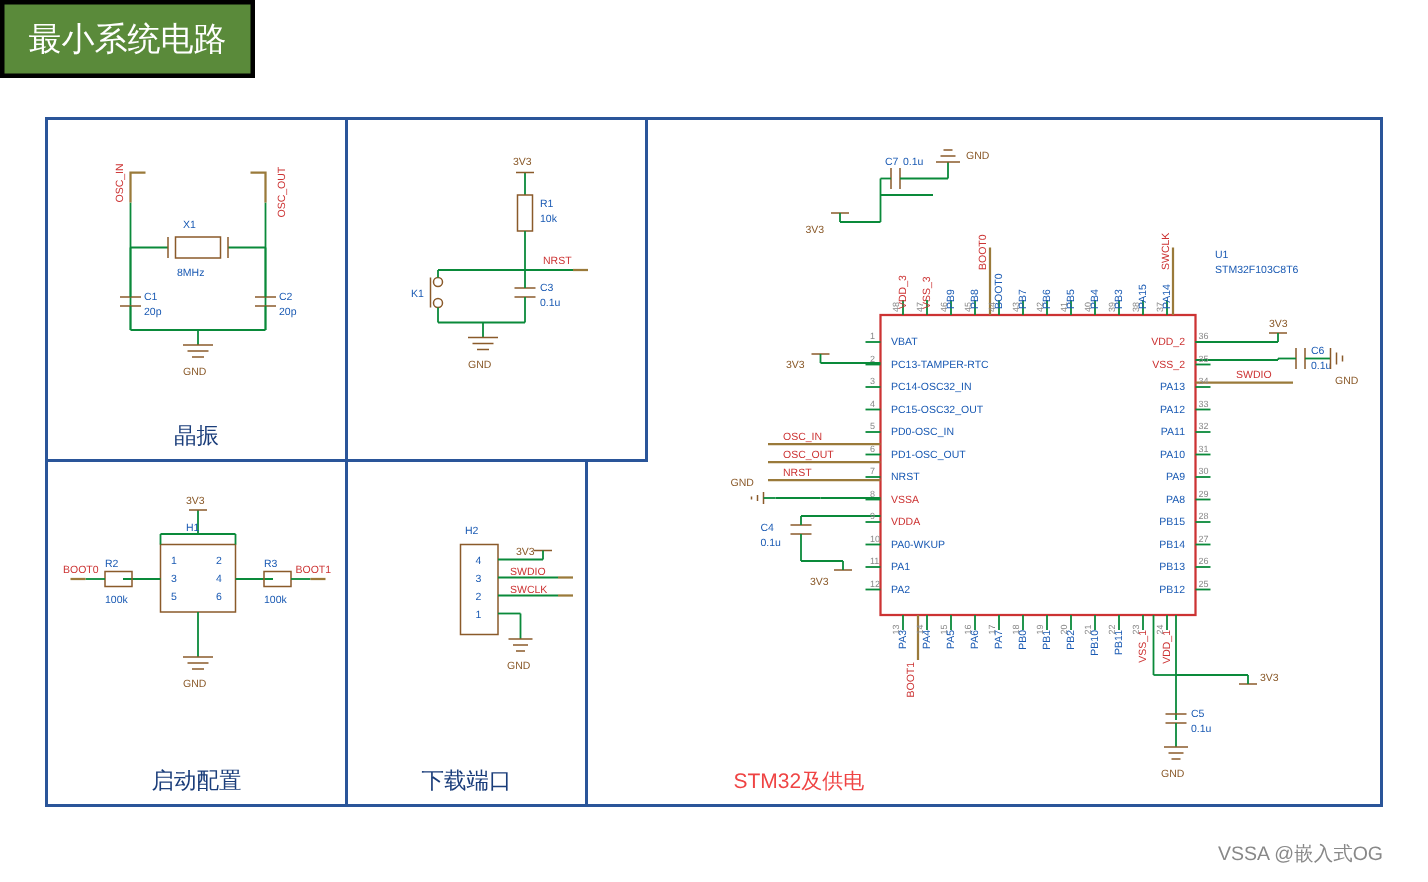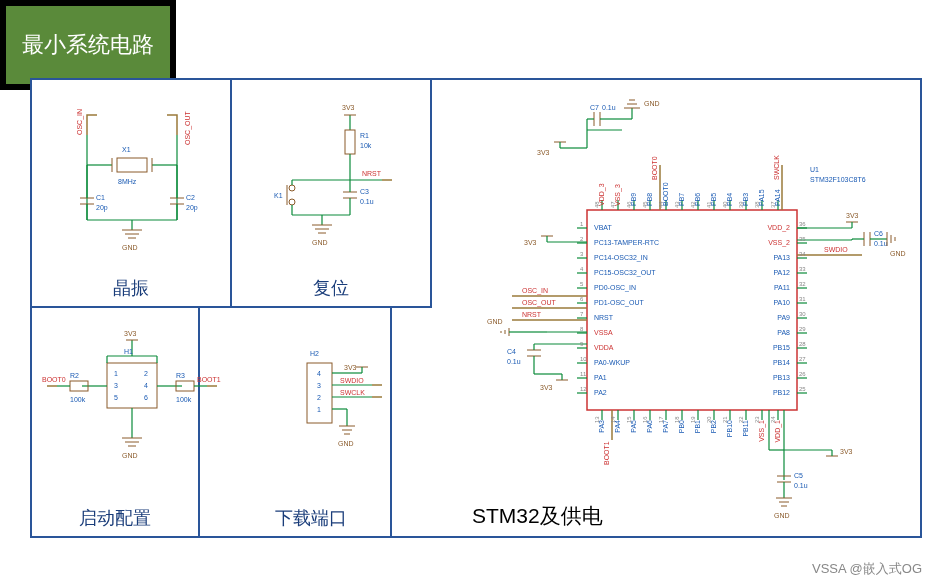--- a/index.html
+++ b/index.html
@@ -1,27 +1,27 @@
 <!DOCTYPE html>
 <html><head>
 <meta charset="utf-8">
 <style>
 *{margin:0;padding:0;box-sizing:border-box}
 body{font-family:"Microsoft YaHei",Arial,sans-serif;background:#fff;width:952px;height:588px;position:relative}
-.header{background:#5a8a3a;color:#fff;padding:24px 16px;font-size:22px;display:inline-block;border:6px solid #000000}
+.header{background:#5a8a3a;color:#fff;padding:8px 16px;font-size:22px;display:inline-block;border:3px solid #000000}
 .main{position:absolute;top:78px;left:30px;right:30px;bottom:50px;border:2px solid #2a5599;background:#fff}
 .left-col{position:absolute;top:0;left:0;width:400px;height:100%}
 .right-col{position:absolute;top:0;left:400px;right:0;height:100%;box-sizing:border-box}
 .cell{position:absolute;border-right:2px solid #2a5599;border-bottom:2px solid #2a5599}
 .c1{top:0;left:0;width:200px;height:50%}
 .c2{top:0;left:200px;width:200px;height:50%}
-.c3{top:50%;left:0;width:168px;height:50%;border-bottom:none}
+.c3{top:50%;left:0;width:200px;height:50%;border-bottom:none}
 .c4{top:50%;left:200px;width:160px;height:50%;border-bottom:none}
-.sec-label{position:absolute;bottom:6px;width:100%;text-align:center;color:#1a3d7a;font-size:18px;font-weight:500}
-.right-label{position:absolute;bottom:6px;left:40px;color:#000000;font-size:21px;font-weight:500}
+.sec-label{position:absolute;bottom:6px;width:100%;text-align:center;color:#1a3d7a;font-size:15px;font-weight:500}
+.right-label{position:absolute;bottom:6px;left:57px;color:#ef4444;font-size:14px;font-weight:500}
 .footer{position:absolute;bottom:10px;right:30px;color:#888;font-size:13px}
 svg{position:absolute}
 .wire{stroke:#0a8a3a;stroke-width:1.2;fill:none}
 .wire-bus{stroke:#9a7a3a;stroke-width:1.5;fill:none}
 .red{fill:#c33;font-size:7px;font-family:Arial}
 .blue{fill:#1a5ab3;font-size:7px;font-family:Arial}
 .brown{fill:#8a5a2a;font-size:7px;font-family:Arial}
 .comp{stroke:#8a5a2a;stroke-width:1;fill:none}
 .gnd{stroke:#8a5a2a;stroke-width:1}
 .chip{fill:none;stroke:#c33;stroke-width:1.5}
@@ -99,21 +99,20 @@
         <line class="wire" x1="60" y1="125" x2="60" y2="135"></line>
           <line class="wire" x1="60" y1="135" x2="118" y2="135"></line>
         <line class="wire" x1="90" y1="135" x2="90" y2="145"></line>
         <line class="gnd" x1="80" y1="145" x2="100" y2="145"></line>
           <line class="gnd" x1="83" y1="149" x2="97" y2="149"></line>
           <line class="gnd" x1="86" y1="153" x2="94" y2="153"></line>
         <text class="brown" x="80" y="165">GND</text>
         <line class="comp" x1="112" y1="35" x2="124" y2="35"></line>
         <line class="wire" x1="60" y1="100" x2="60" y2="105"></line>
       </svg>
-      <div class="sec-label">复位</div>
     </div>
 
     <div class="cell c3">
       <svg width="200" height="200" viewBox="0 0 200 200">
         <text class="brown" x="92" y="28">3V3</text>
         <line class="wire" x1="100" y1="32" x2="100" y2="48"></line>
           <line class="comp" x1="94" y1="32" x2="106" y2="32"></line>
         <text class="blue" x="92" y="46">H1</text>
         <rect class="comp" x="75" y="55" width="50" height="45"></rect>
         <text class="blue" x="82" y="68">1</text>

